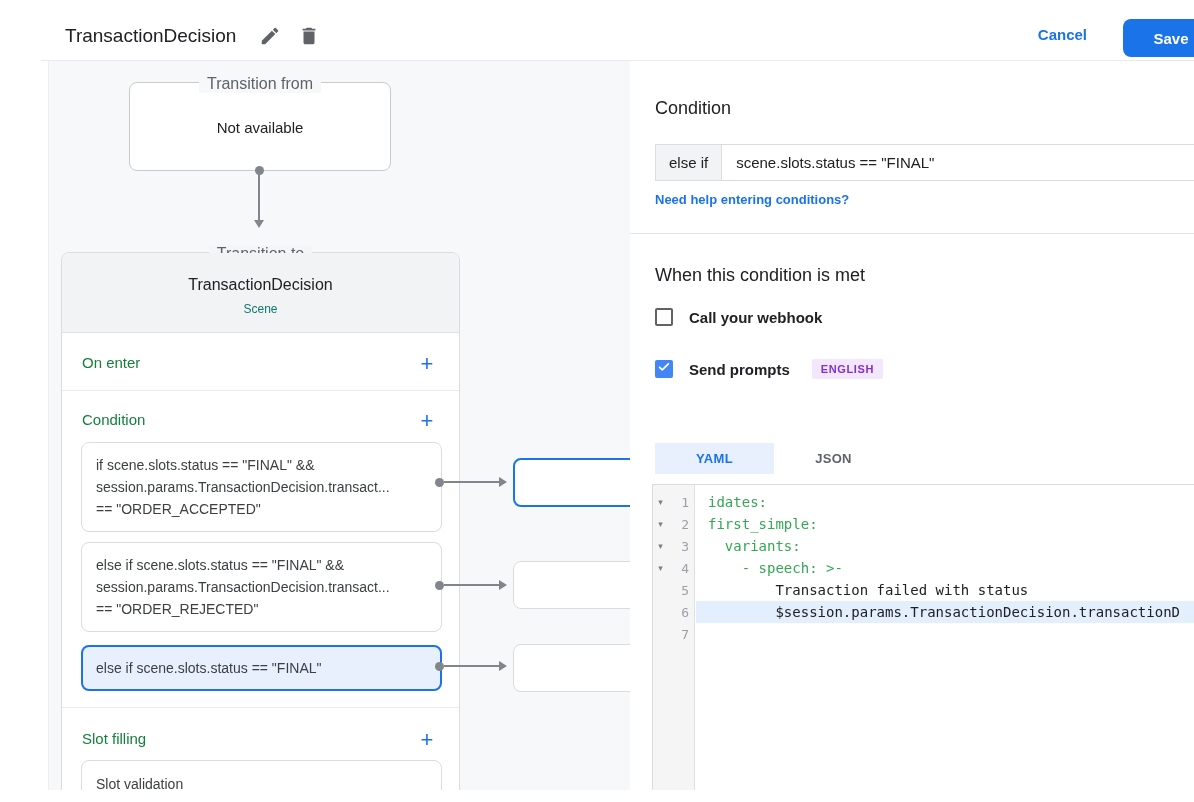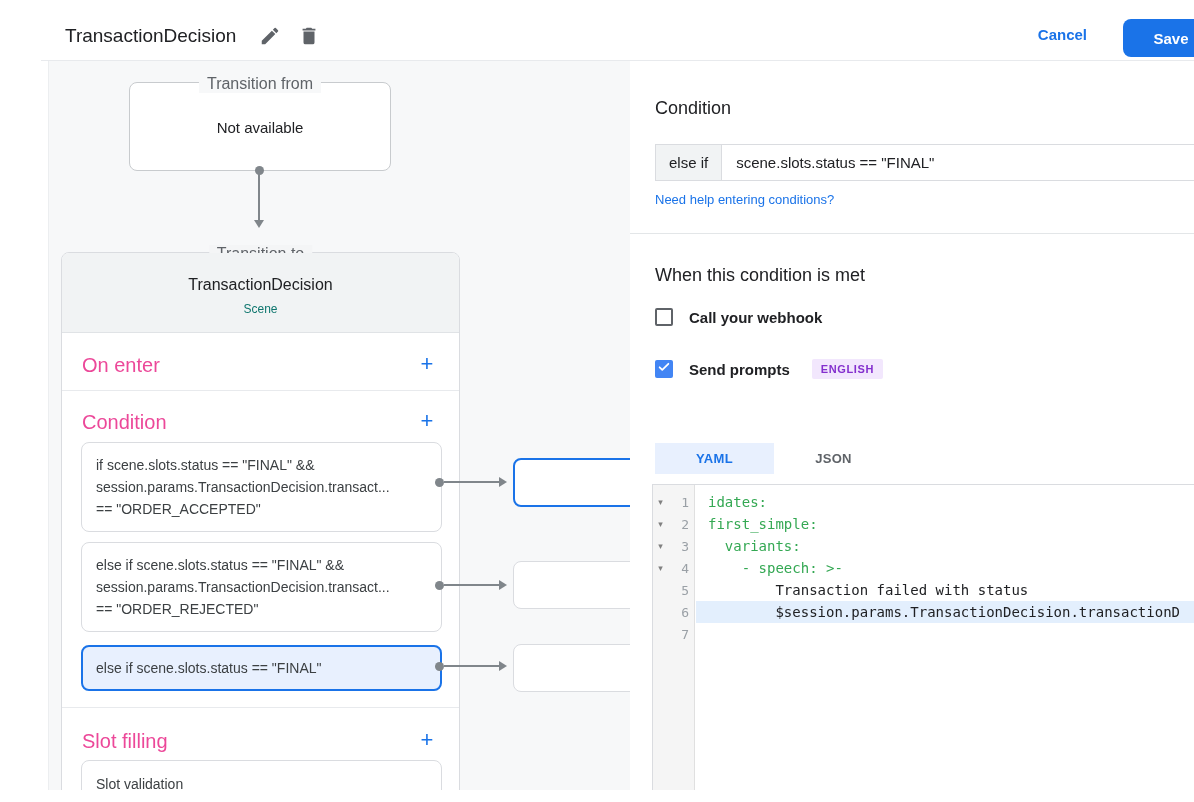--- a/index.html
+++ b/index.html
@@ -29,21 +29,21 @@
 
   .dot { position:absolute; width:9px; height:9px; border-radius:50%; background:#80868b; }
   .vline { position:absolute; left:217px; top:113px; width:2px; height:46px; background:#80868b; }
   .arrow-down { position:absolute; left:213px; top:159px; width:0; height:0; border-left:5px solid transparent; border-right:5px solid transparent; border-top:8px solid #80868b; }
 
   .tt-card { position:absolute; left:20px; top:191px; width:399px; height:620px; background:#fff; border:1px solid #dadce0; border-radius:8px 8px 0 0; }
   .tt-header { position:absolute; left:0; top:0; width:100%; height:80px; background:#f1f3f4; border-radius:7px 7px 0 0; border-bottom:1px solid #e0e3e6; }
   .tt-title { position:absolute; left:0; right:0; top:23px; text-align:center; font-size:16px; color:#202124; }
   .tt-subtitle { position:absolute; left:0; right:0; top:49px; text-align:center; font-size:12px; color:#0f766e; }
 
-  .section-label { position:absolute; font-size:20px; color:#ec4899; }
+  .section-label { position:absolute; font-size:15px; color:#15803d; }
   .plus-btn { position:absolute; right:20px; width:24px; height:24px; border:none; background:none; color:#1a73e8; font-size:22px; font-weight:400; line-height:22px; text-align:center; cursor:pointer; font-family:inherit; }
   .row-divider { position:absolute; left:0; width:100%; border-bottom:1px solid #e8eaed; }
 
   .cond-card { position:absolute; left:19px; width:361px; background:#fff; border:1px solid #dadce0; border-radius:8px; padding:11px 14px; cursor:pointer; }
   .cond-card .cline { font-size:14px; color:#3c4043; line-height:22px; white-space:nowrap; overflow:hidden; }
   .cond-card.selected { background:#e8f0fe; border:2px solid #1a73e8; display:flex; align-items:center; padding:0 13px; }
 
   .slot-card { position:absolute; left:19px; width:361px; height:48px; background:#fff; border:1px solid #dadce0; border-radius:8px; display:flex; align-items:center; padding:0 14px; font-size:14px; color:#3c4043; cursor:pointer; }
 
   .hline { position:absolute; height:2px; background:#80868b; }
@@ -54,21 +54,21 @@
   
   .panel { position:absolute; left:589px; top:47px; width:605px; height:755px; background:#fff; z-index:3; }
   .panel-heading { position:absolute; left:25px; font-size:18px; color:#202124; }
   .collapse-btn { position:absolute; right:0; top:28px; width:27px; height:32px; background:#e8f0fe; border:none; border-radius:16px 0 0 16px; cursor:pointer; padding:0 0 0 6px; }
   .collapse-btn svg { width:20px; height:20px; fill:#1a73e8; }
 
   .cond-input-row { position:absolute; left:25px; top:83px; width:564px; height:37px; display:flex; }
   .cond-prefix { background:#f1f3f4; border:1px solid #dadce0; border-right:none; display:flex; align-items:center; padding:0 13px; font-size:15px; color:#202124; }
   .cond-input { flex:1; border:1px solid #dadce0; background:#fff; font-size:15px; color:#202124; padding:0 14px; font-family:inherit; outline:none; }
 
-  .help-link { position:absolute; left:25px; top:131px; font-size:13px; color:#1a73e8; text-decoration:none; }
+  .help-link { position:absolute; left:25px; top:131px; font-size:13px; color:#1a73e8; text-decoration:none;font-weight:bold; }
   .panel-divider { position:absolute; left:0; top:172px; width:605px; border-bottom:1px solid #e3e6e8; }
 
   .check-row { position:absolute; left:25px; display:flex; align-items:center; }
   .checkbox { width:18px; height:18px; border:2px solid #5f6368; border-radius:2px; background:#fff; flex:0 0 auto; cursor:pointer; }
   .checkbox.checked { border:none; background:#4285f4; display:flex; align-items:center; justify-content:center; }
   .checkbox.checked svg { width:14px; height:14px; }
   .check-label { margin-left:16px; font-size:15px; font-weight:700; color:#202124; }
   .lang-badge { margin-left:22px; background:#f2e7fd; color:#8430ce; font-size:11px; font-weight:700; letter-spacing:0.6px; padding:4px 9px; border-radius:2px; }
 
   .panel-desc { position:absolute; left:25px; top:330px; width:566px; font-size:13px; color:#3c4043; line-height:17px; }

